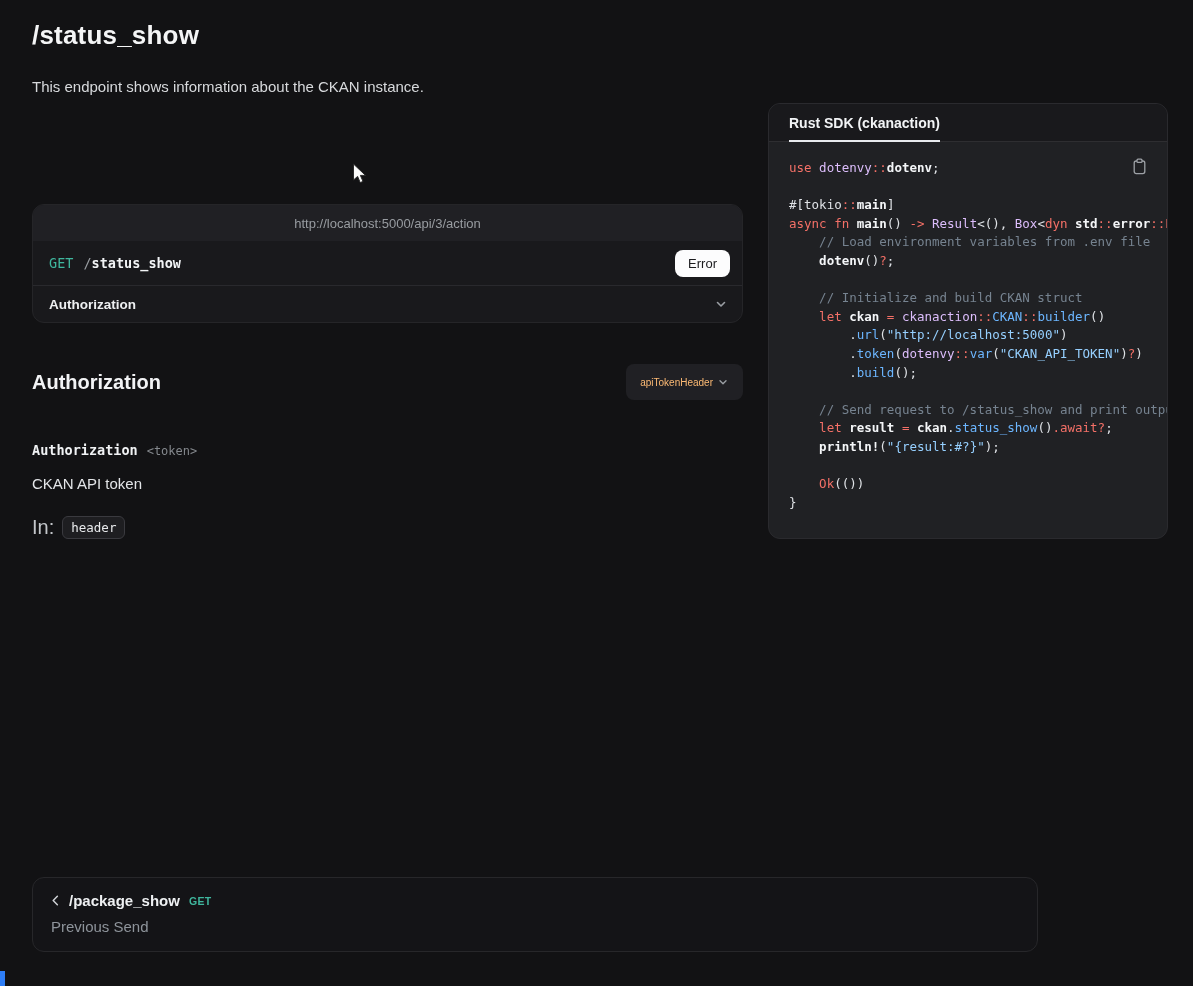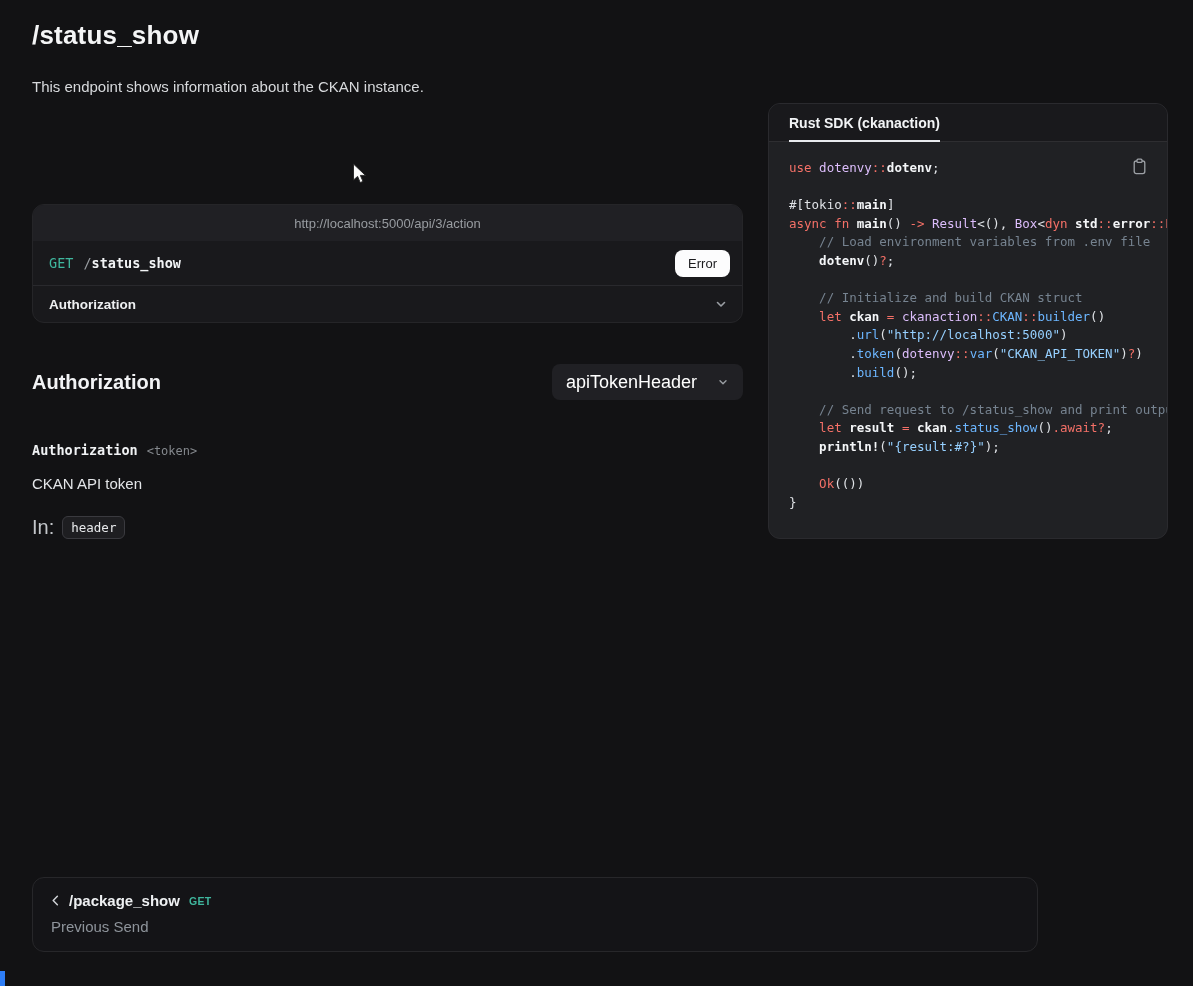--- a/index.html
+++ b/index.html
@@ -35,22 +35,22 @@
   .card-auth-row { display: flex; align-items: center; height: 37px; padding: 0 14px 0 16px;
                    border-top: 1px solid #29292d; }
   .card-auth-label { font-size: 13.5px; font-weight: bold; color: #eef0f2; }
   .chev { stroke: #9a9ea3; fill: none; stroke-width: 1.6; stroke-linecap: round; stroke-linejoin: round; }
   .card-auth-row .chev-wrap { margin-left: auto; display: flex; }
 
   
   .auth-section { margin-top: 41px; }
   .auth-heading-row { display: flex; align-items: center; justify-content: space-between; }
   .auth-heading { font-size: 20px; font-weight: bold; color: #f2f3f5; }
-  .scheme-select { display: flex; align-items: center; gap: 20px; background: #202024; border: none;
-                   border-radius: 8px; height: 36px; padding: 0 14px; color: #ffffff; font-size: 18px;
+  .scheme-select { display: flex; align-items: center; gap: 4px; background: #202024; border: none;
+                   border-radius: 8px; height: 36px; padding: 0 14px; color: #fdba74; font-size: 10px;
                    font-family: "Liberation Sans", sans-serif; cursor: pointer; }
   .param-name-row { margin-top: 42px; display: flex; align-items: baseline; gap: 9px; }
   .param-name { font-family: "DejaVu Sans Mono", monospace; font-size: 13.5px; font-weight: bold; color: #f0f2f4; }
   .param-type { font-family: "DejaVu Sans Mono", monospace; font-size: 12px; color: #84888d; }
   .param-desc { margin-top: 17px; font-size: 15px; color: #e3e5e8; }
   .param-in-row { margin-top: 24px; display: flex; align-items: center; gap: 8px; }
   .in-label { font-size: 20px; color: #c3c6ca; }
   .in-badge { font-family: "DejaVu Sans Mono", monospace; font-size: 12.5px; color: #e8eaec;
               background: #1e1e21; border: 1px solid #3a3a3f; border-radius: 6px; padding: 3px 8px; }
 

